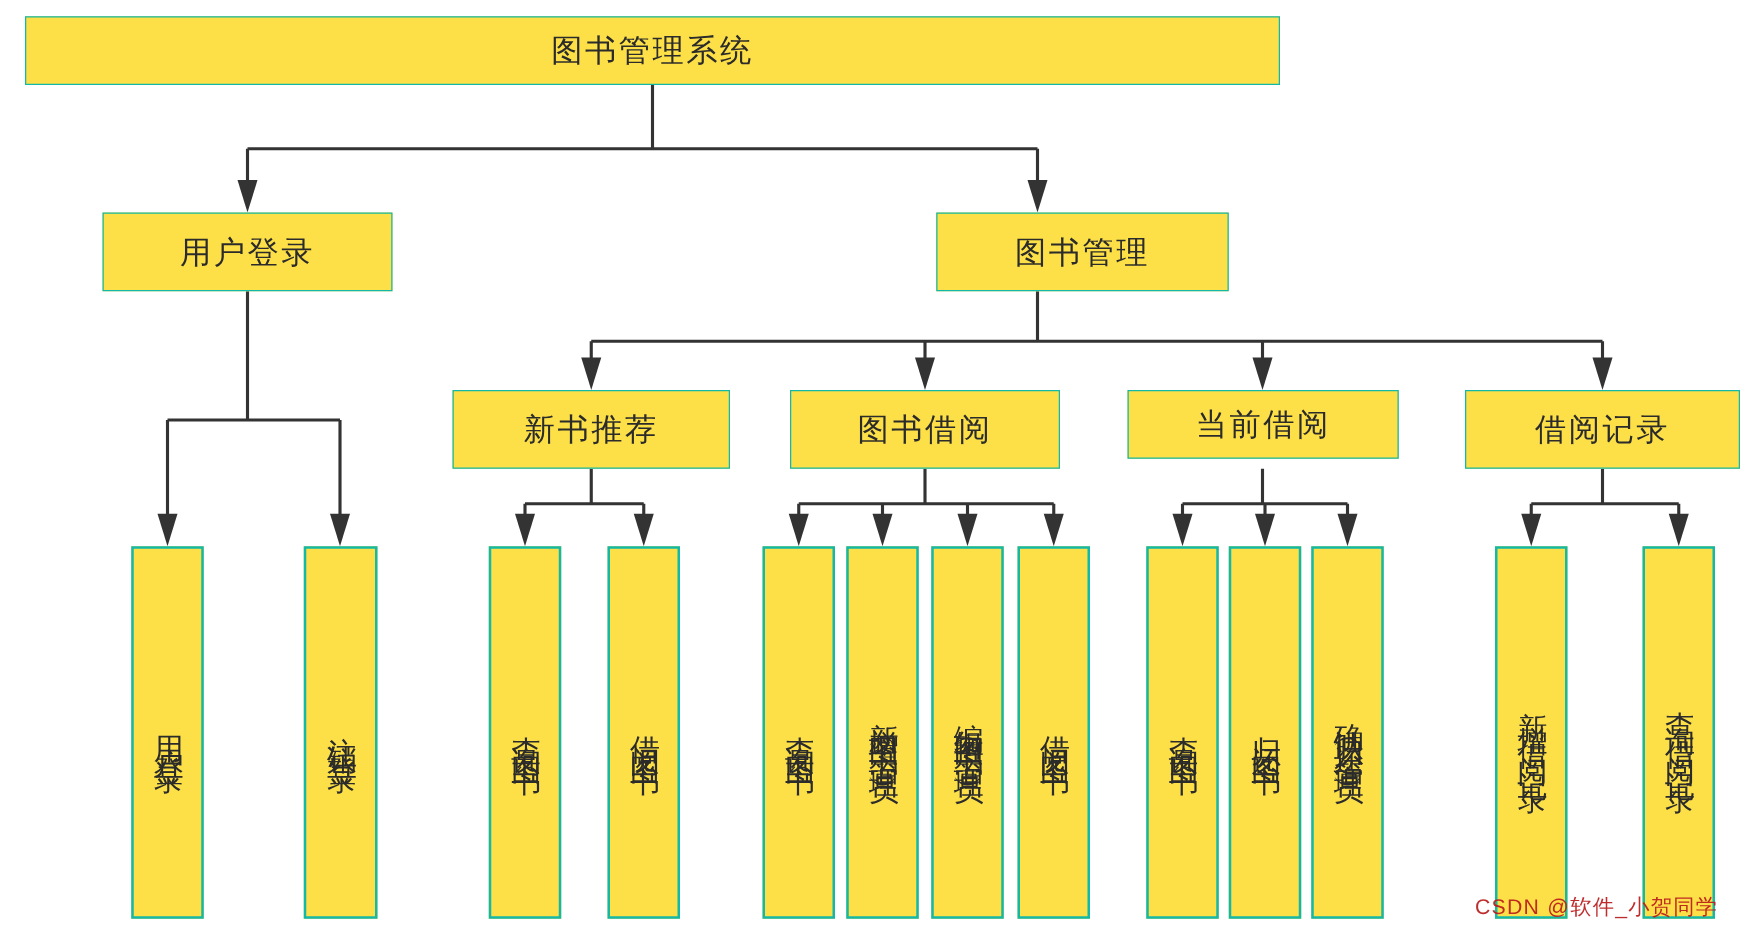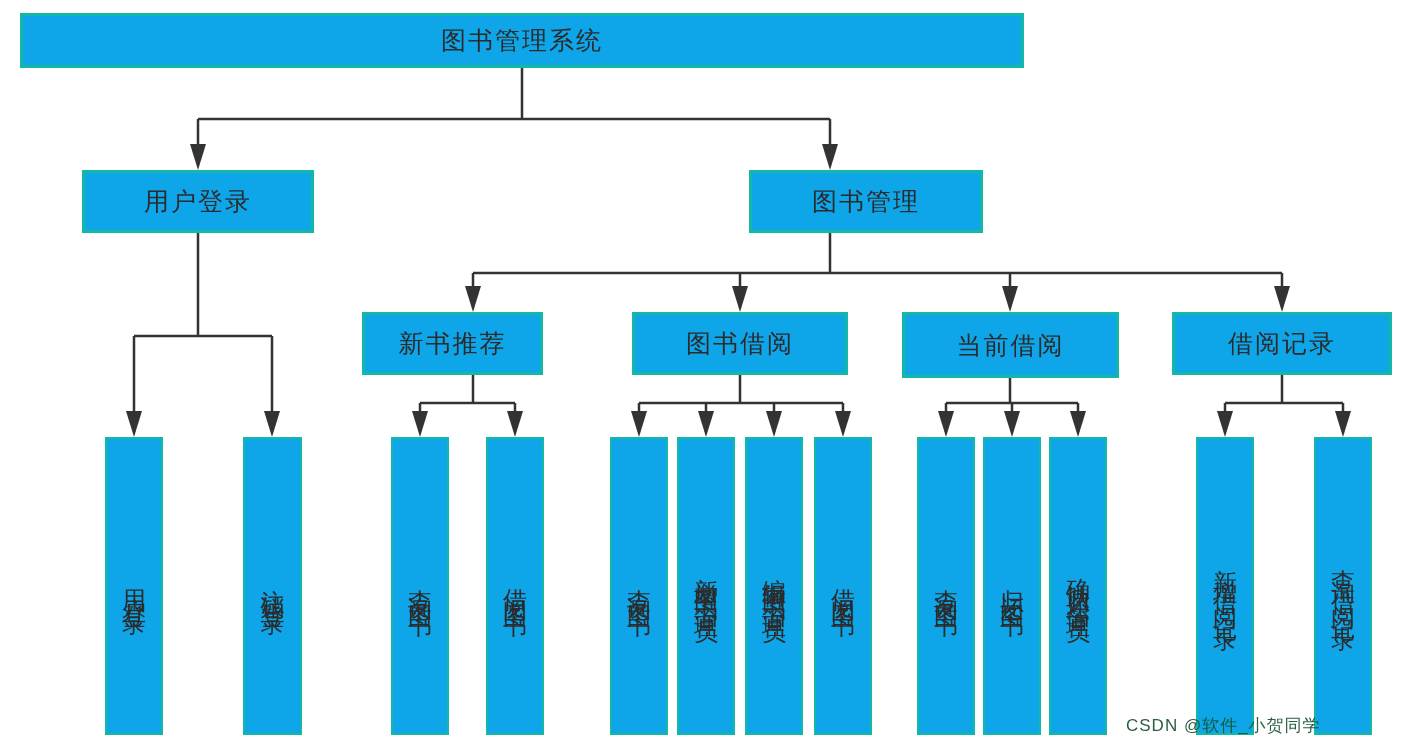--- a/index.html
+++ b/index.html
@@ -2,33 +2,33 @@
 <html><head>
 <meta charset="utf-8">
 <style>
   html,body{margin:0;padding:0;background:#ffffff;}
   .stage{
     position:relative;width:1405px;height:747px;background:#ffffff;
     font-family:"Liberation Sans",sans-serif;color:#2b2b2b;overflow:hidden;
   }
   .connectors{position:absolute;left:0;top:0;z-index:1;}
   .node{
-    position:absolute;box-sizing:border-box;background:#0ea5e9;
-    border:3px solid #14b8a6;display:flex;align-items:center;justify-content:center;
+    position:absolute;box-sizing:border-box;background:#fde047;
+    border:1px solid #14b8a6;display:flex;align-items:center;justify-content:center;
     font-size:25px;letter-spacing:2px;z-index:2;white-space:nowrap;
   }
   .leaf{
     writing-mode:vertical-rl;text-orientation:mixed;
     border-width:2px;font-size:24px;letter-spacing:8px;
   }
   .leaf.tight{letter-spacing:6px;}
   .leaf.roomy{letter-spacing:12px;}
   .watermark{
-    position:absolute;left:1126px;top:714px;z-index:6;
-    font-size:17px;letter-spacing:1px;color:#14532d;opacity:.92;white-space:nowrap;
+    position:absolute;left:1180px;top:714px;z-index:6;
+    font-size:17px;letter-spacing:1px;color:#b91c1c;opacity:.92;white-space:nowrap;
   }
 </style>
 </head>
 <body>
 
 <div class="stage">
 
   <svg class="connectors" width="1405" height="747" viewBox="0 0 1405 747">
     <g stroke="#333333" stroke-width="2.5" fill="none">
       <path d="M522 68 V119 M198 119 H830 M198 119 V150 M830 119 V150"></path>
@@ -66,27 +66,27 @@
     <span>图书管理系统</span>
   </div>
 
   <div class="node" style="left:82px;top:170px;width:232px;height:63px;">
     <span>用户登录</span>
   </div>
   <div class="node" style="left:713px;top:170px;width:234px;height:63px;margin-left:36px;">
     <span>图书管理</span>
   </div>
 
-  <div class="node" style="left:362px;top:312px;width:181px;height:63px;">
+  <div class="node" style="left:362px;top:312px;width:222px;height:63px;">
     <span>新书推荐</span>
   </div>
   <div class="node" style="left:632px;top:312px;width:216px;height:63px;align-items:center;">
     <span>图书借阅</span>
   </div>
-  <div class="node" style="left:902px;top:312px;width:217px;height:66px;">
+  <div class="node" style="left:902px;top:312px;width:217px;height:55px;">
     <span>当前借阅</span>
   </div>
   <div class="node" style="left:1172px;top:312px;width:220px;height:63px;">
     <span>借阅记录</span>
   </div>
 
   <div class="node leaf" style="left:105px;top:437px;width:58px;height:298px;">
     <span>用户登录</span>
   </div>
   <div class="node leaf" style="left:243px;top:437px;width:59px;height:298px;">

